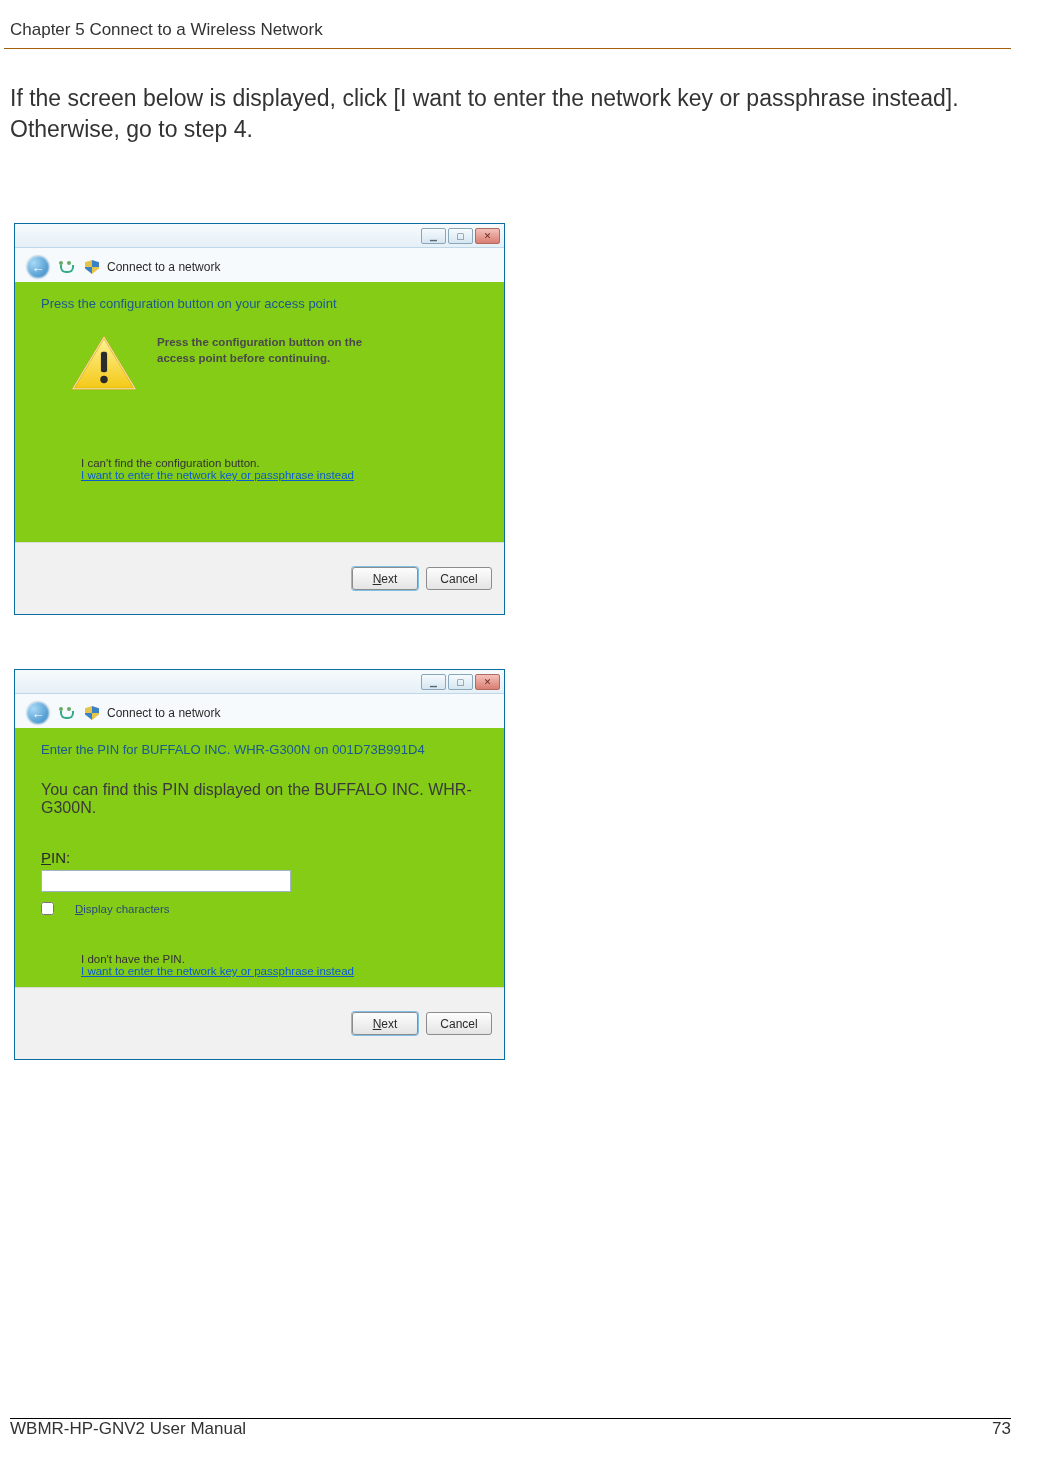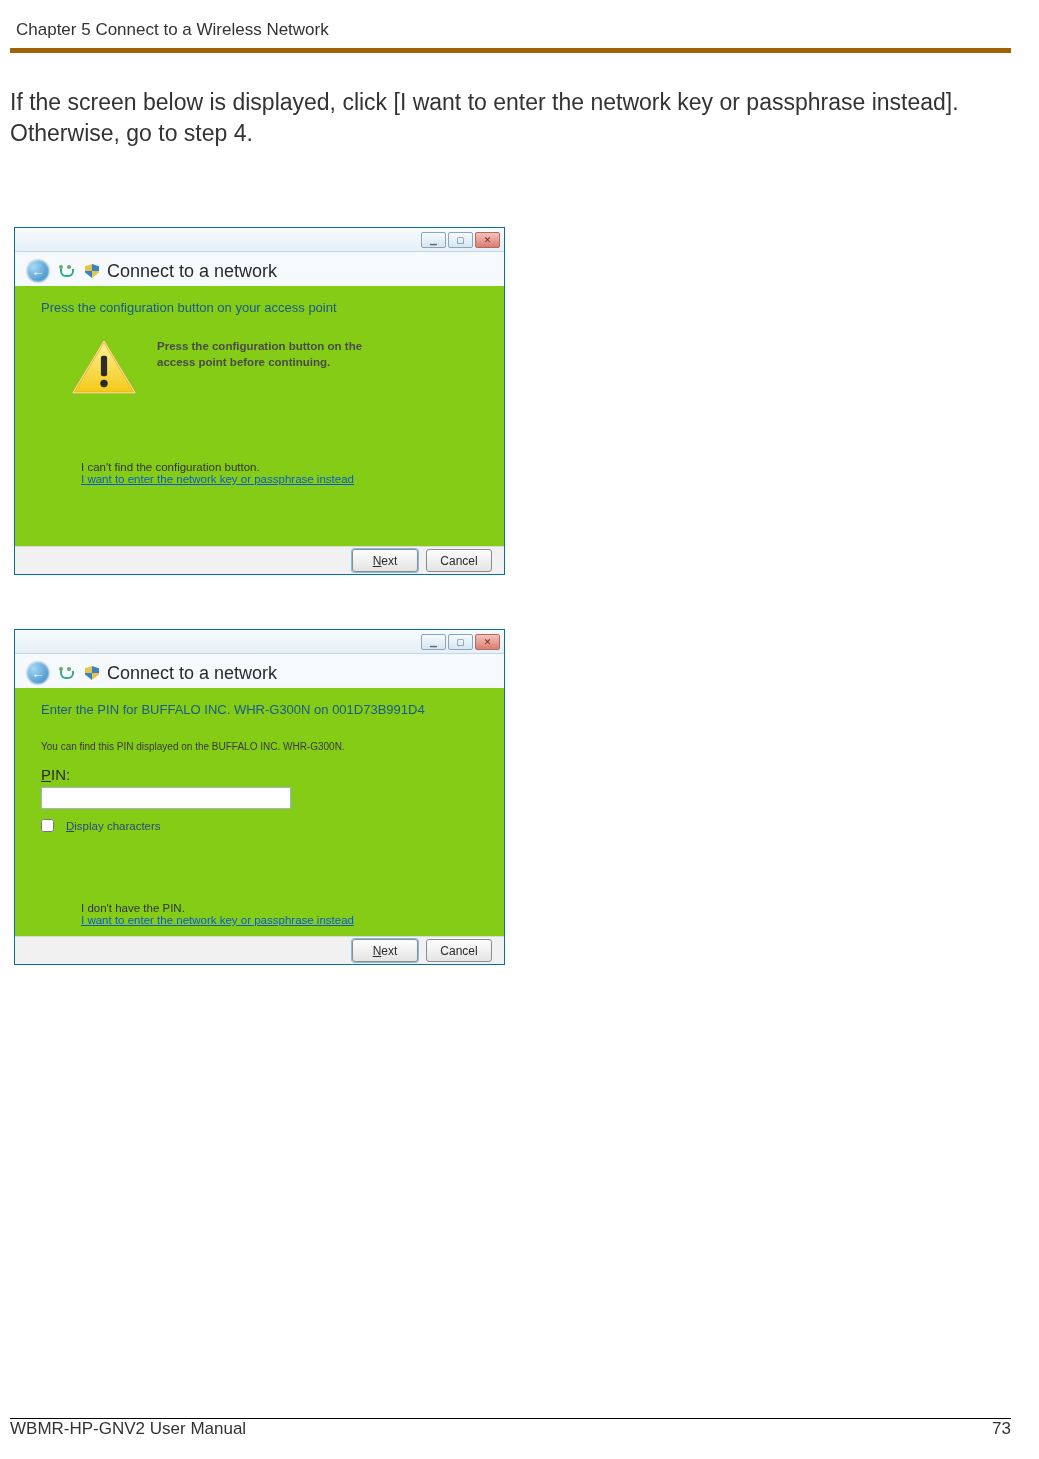--- a/index.html
+++ b/index.html
@@ -9,22 +9,22 @@
     color: #000;
     width: 1039px;
     height: 1459px;
     position: relative;
     padding: 20px 0 0 0;
   }
   .page-header {
     font-size: 17px;
     color: #333;
     padding: 0 0 8px 6px;
-    border-bottom: 5px solid #a16207;
-    margin: 0 28px 34px 10px;
+    border-bottom: 1px solid #a16207;
+    margin: 0 28px 34px 4px;
   }
   .intro {
     font-size: 23px;
     color: #333;
     margin: 0 28px 0 10px;
     line-height: 1.35;
   }
   .dialog-wrap {
     margin: 78px 0 0 14px;
     width: 491px;
@@ -100,21 +100,21 @@
   }
   .shield {
     width: 14px; height: 14px;
     display: inline-block;
     background: conic-gradient(#3b82c4 0 25%, #e6c44b 25% 50%, #3b82c4 50% 75%, #e6c44b 75% 100%);
     clip-path: polygon(50% 0, 100% 15%, 100% 60%, 50% 100%, 0 60%, 0 15%);
     margin-left: 4px;
     vertical-align: middle;
   }
   .nav-title {
-    font-size: 18px;
+    font-size: 12px;
     color: #2a2a2a;
   }
   .dlg-body {
     background: #84cc16;
     padding: 14px 26px 10px 26px;
     min-height: 260px;
   }
   .heading-main {
     color: #1a5a8e;
     font-size: 13px;
@@ -145,62 +145,62 @@
   }
   .link {
     color: #0b5bd1;
     text-decoration: underline;
     font-size: 11.5px;
     cursor: pointer;
   }
   .dlg-footer {
     background: #f1f1f1;
     border-top: 1px solid #d9d9d9;
-    padding: 2px 12px;
+    padding: 24px 12px;
     display: flex;
     justify-content: flex-end;
     gap: 8px;
   }
   .btn {
     min-width: 66px;
     height: 23px;
     font-size: 12px;
     background: linear-gradient(#fdfdfd,#e4e4e4);
     border: 1px solid #8c8c8c;
     border-radius: 3px;
     cursor: pointer;
     color: #2a2a2a;
   }
   .btn.primary {
     box-shadow: 0 0 0 1px #7fc0e8;
   }
   .dialog2 .dlg-body { min-height: 246px; }
   .pin-hint {
-    font-size: 10px;
+    font-size: 16px;
     color: #3a3a3a;
-    margin-bottom: 14px;
+    margin-bottom: 32px;
   }
   .pin-label {
     font-size: 15px;
     color: #2a2a2a;
     margin-bottom: 4px;
   }
   .pin-input {
     width: 250px;
     height: 22px;
     border: 1px solid #a0b4c8;
     padding: 2px 4px;
     font-size: 12px;
     margin-bottom: 10px;
   }
   .disp-row {
     display: flex;
     align-items: center;
-    gap: 12px;
-    margin-bottom: 70px;
+    gap: 21px;
+    margin-bottom: 38px;
   }
   .disp-row input[type=checkbox]{
     width: 13px; height: 13px;
   }
   .disp-label { font-size: 11.5px; color: #2a4a7a; }
   .page-footer {
     position: absolute;
     bottom: 20px;
     left: 10px;
     right: 28px;

